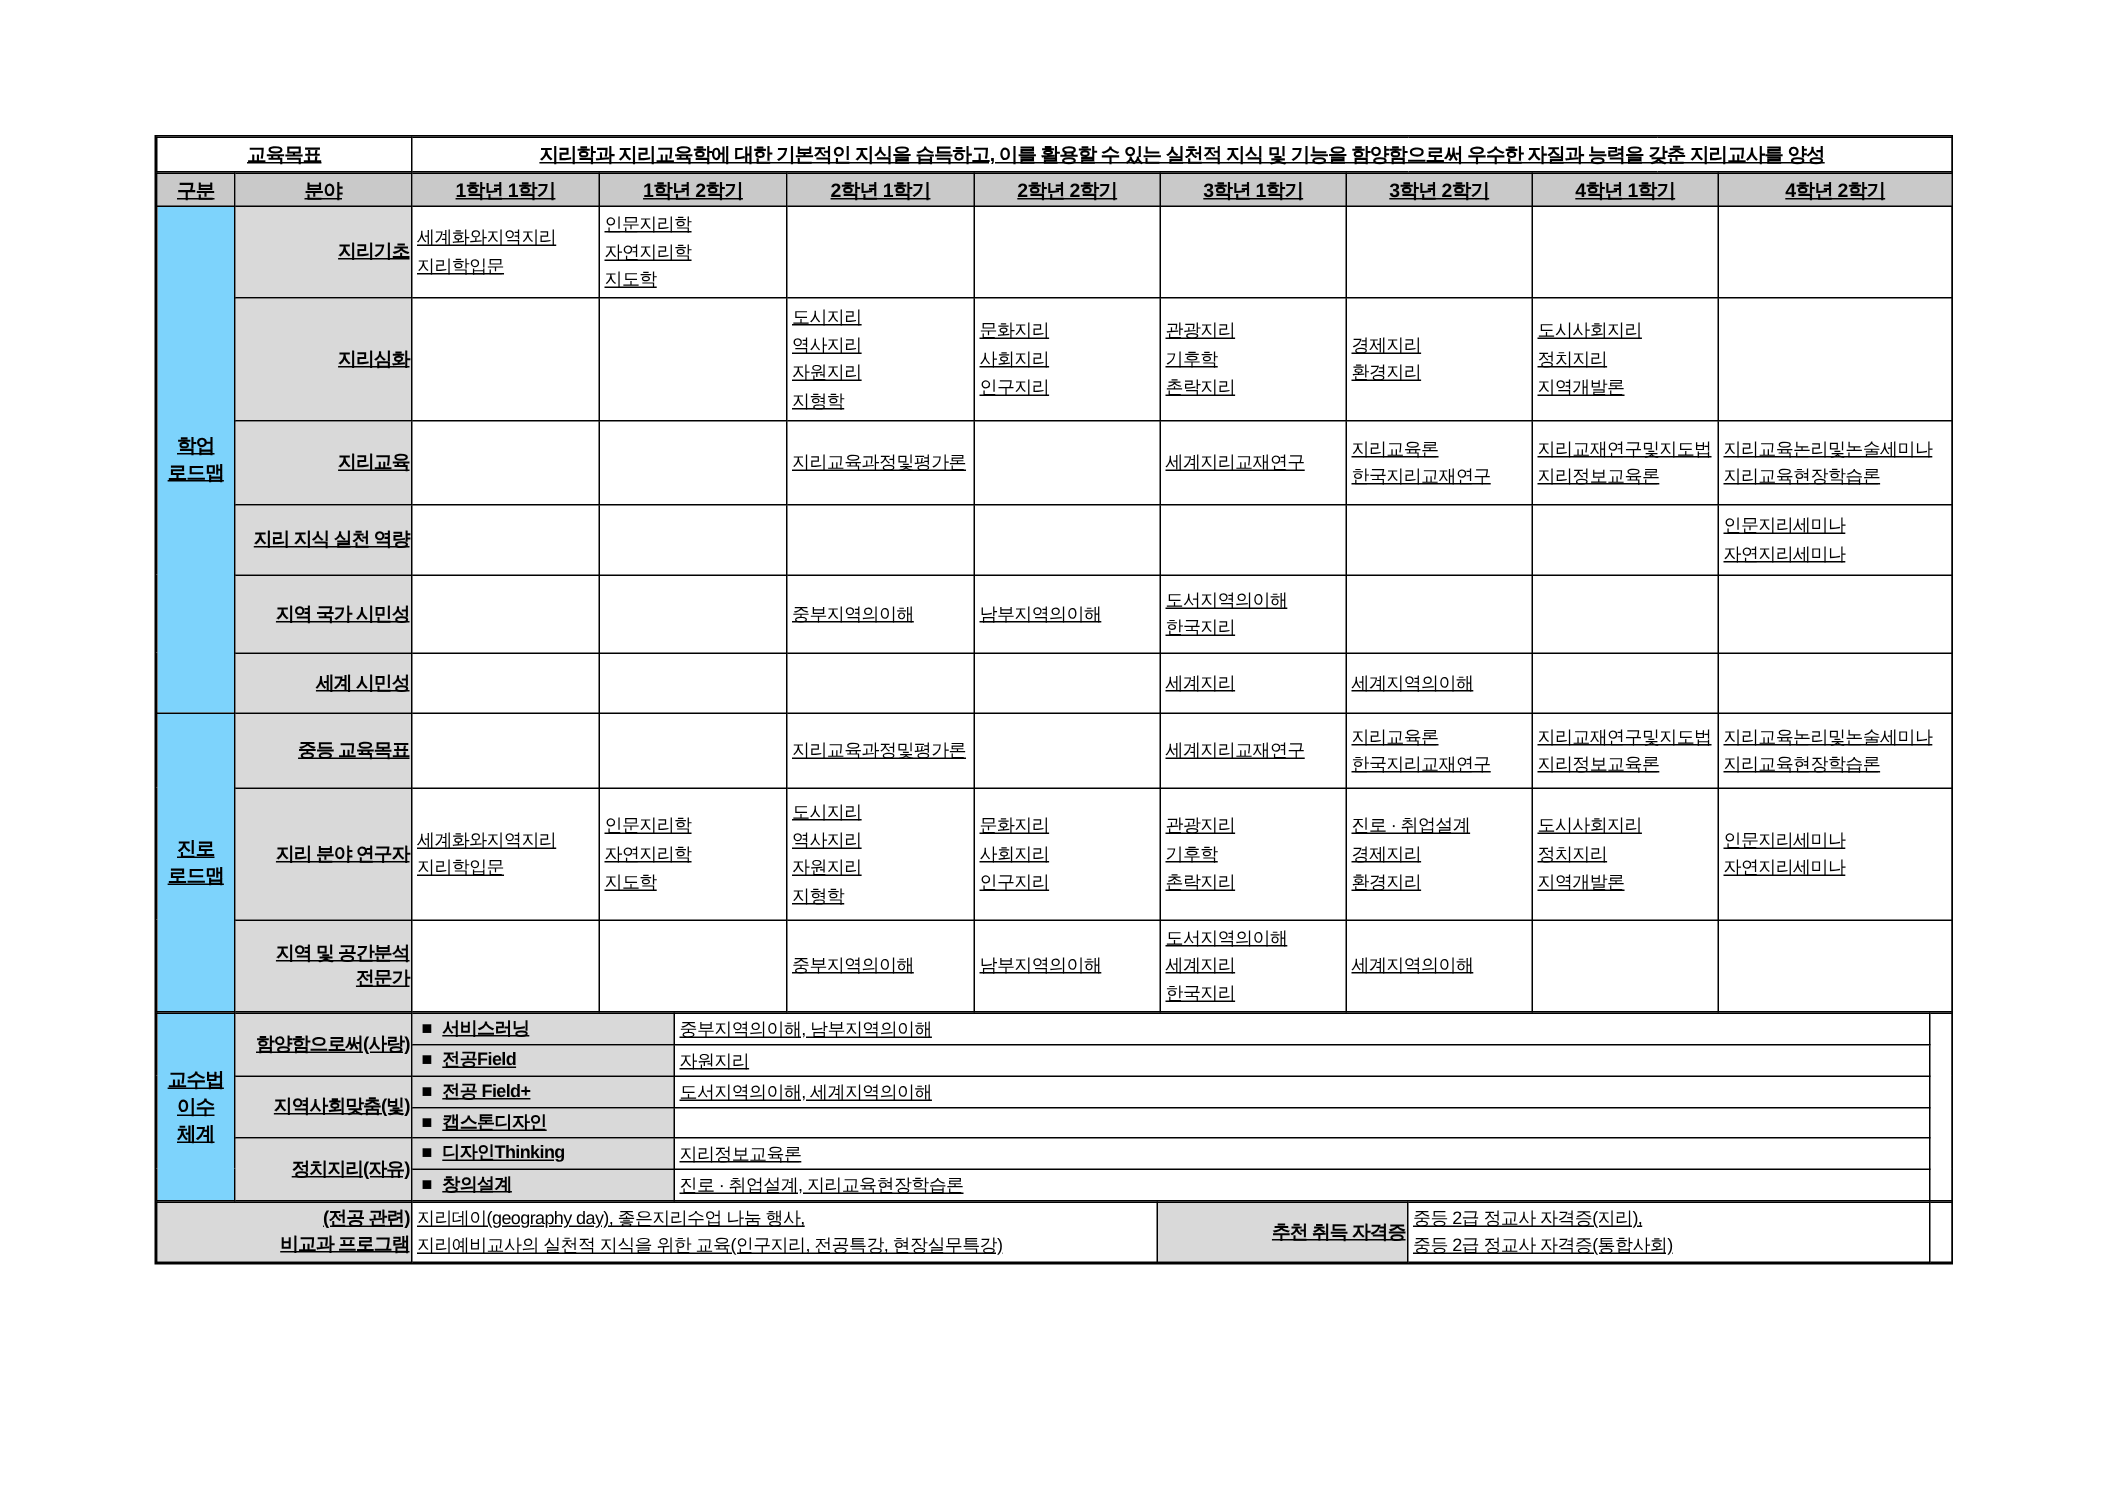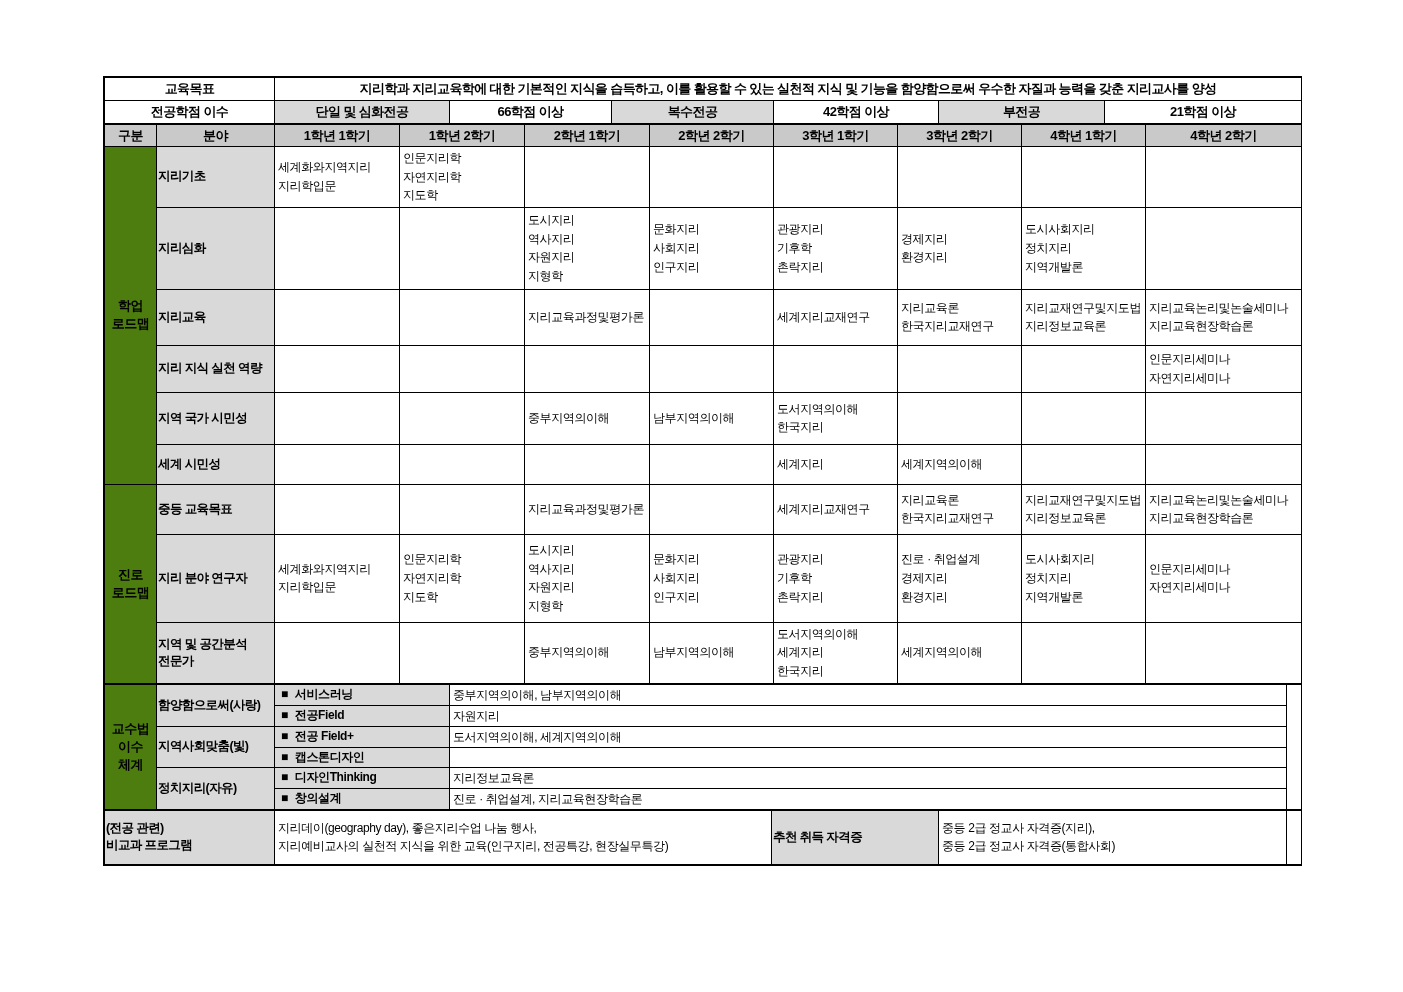--- a/index.html
+++ b/index.html
@@ -1,26 +1,26 @@
 <!DOCTYPE html>
 <html><head>
 <meta charset="utf-8">
 <style>
   html,body{margin:0;padding:0;background:#fff;}
   .canvas{position:relative;width:1403px;height:992px;background:#ffffff;
           font-family:"Liberation Sans","DejaVu Sans",sans-serif;color:#000;}
-  .sheet{position:absolute;left:103px;top:76px;width:1197px;border:1px solid #000;}
+  .sheet{position:absolute;left:103px;top:90px;width:1197px;border:1px solid #000;text-decoration:underline;}
   table{border-collapse:collapse;table-layout:fixed;width:1197px;}
   td,th{border:1px solid #000;overflow:hidden;vertical-align:middle;
         white-space:pre-line;padding:1px 3px;font-weight:normal;}
   .g{background:#d9d9d9;}
   .hd{background:#c9c9c9;font-weight:bold;text-align:center;font-size:13px;letter-spacing:-0.5px;}
   .top{font-size:13px;font-weight:bold;text-align:center;letter-spacing:-0.6px;white-space:nowrap;}
-  .sec{font-weight:bold;text-align:center;font-size:13px;letter-spacing:-0.5px;background:#4d7c0f;}
-  .fld{font-weight:bold;text-align:left;font-size:12.5px;letter-spacing:-0.6px;background:#d9d9d9;padding:1px 1px;}
+  .sec{font-weight:bold;text-align:center;font-size:13px;letter-spacing:-0.5px;background:#7dd3fc;}
+  .fld{font-weight:bold;text-align:right;font-size:12.5px;letter-spacing:-0.6px;background:#d9d9d9;padding:1px 1px;}
   .crs{font-size:12px;letter-spacing:-0.4px;line-height:1.55;text-align:left;padding:2px 3px;}
   .mth{font-weight:bold;font-size:12px;letter-spacing:-0.4px;background:#d9d9d9;padding:1px 6px;}
   .mth .sq{display:inline-block;margin-right:7px;}
   .txt{font-size:12px;letter-spacing:-0.4px;line-height:1.5;}
 </style>
 </head>
 <body>
 
 <div class="canvas">
 <div class="sheet">
@@ -32,29 +32,20 @@
           <col style="width:162px">
           <col style="width:162px">
           <col style="width:165px">
           <col style="width:166px">
           <col style="width:197px">
         </colgroup>
     <tbody>
           <tr style="height:23px">
       <td class="top">교육목표</td>
       <td class="top" colspan="6">지리학과 지리교육학에 대한 기본적인 지식을 습득하고, 이를 활용할 수 있는 실천적 지식 및 기능을 함양함으로써 우수한 자질과 능력을 갖춘 지리교사를 양성</td>
-    </tr>
-    <tr style="height:23px">
-      <td class="top">전공학점 이수</td>
-      <td class="top g">단일 및 심화전공</td>
-      <td class="top">66학점 이상</td>
-      <td class="top g">복수전공</td>
-      <td class="top">42학점 이상</td>
-      <td class="top g">부전공</td>
-      <td class="top">21학점 이상</td>
     </tr>
   </tbody>
       </table>
 
   <table>
     <colgroup>
           <col style="width:52px">
           <col style="width:118px">
           <col style="width:125px">
           <col style="width:125px">
@@ -270,21 +261,21 @@
 
   <table>
     <colgroup>
           <col style="width:170px">
           <col style="width:497px">
           <col style="width:167px">
           <col style="width:348px">
           <col style="width:15px">
         </colgroup>
     <tbody>
-          <tr style="height:54px">
+          <tr style="height:40px">
       <td class="fld">(전공 관련)
 비교과 프로그램</td>
       <td class="txt">지리데이(geography day), 좋은지리수업 나눔 행사,
 지리예비교사의 실천적 지식을 위한 교육(인구지리, 전공특강, 현장실무특강)</td>
       <td class="fld">추천 취득 자격증</td>
       <td class="txt">중등 2급 정교사 자격증(지리),
 중등 2급 정교사 자격증(통합사회)</td>
       <td></td>
     </tr>
   </tbody>

